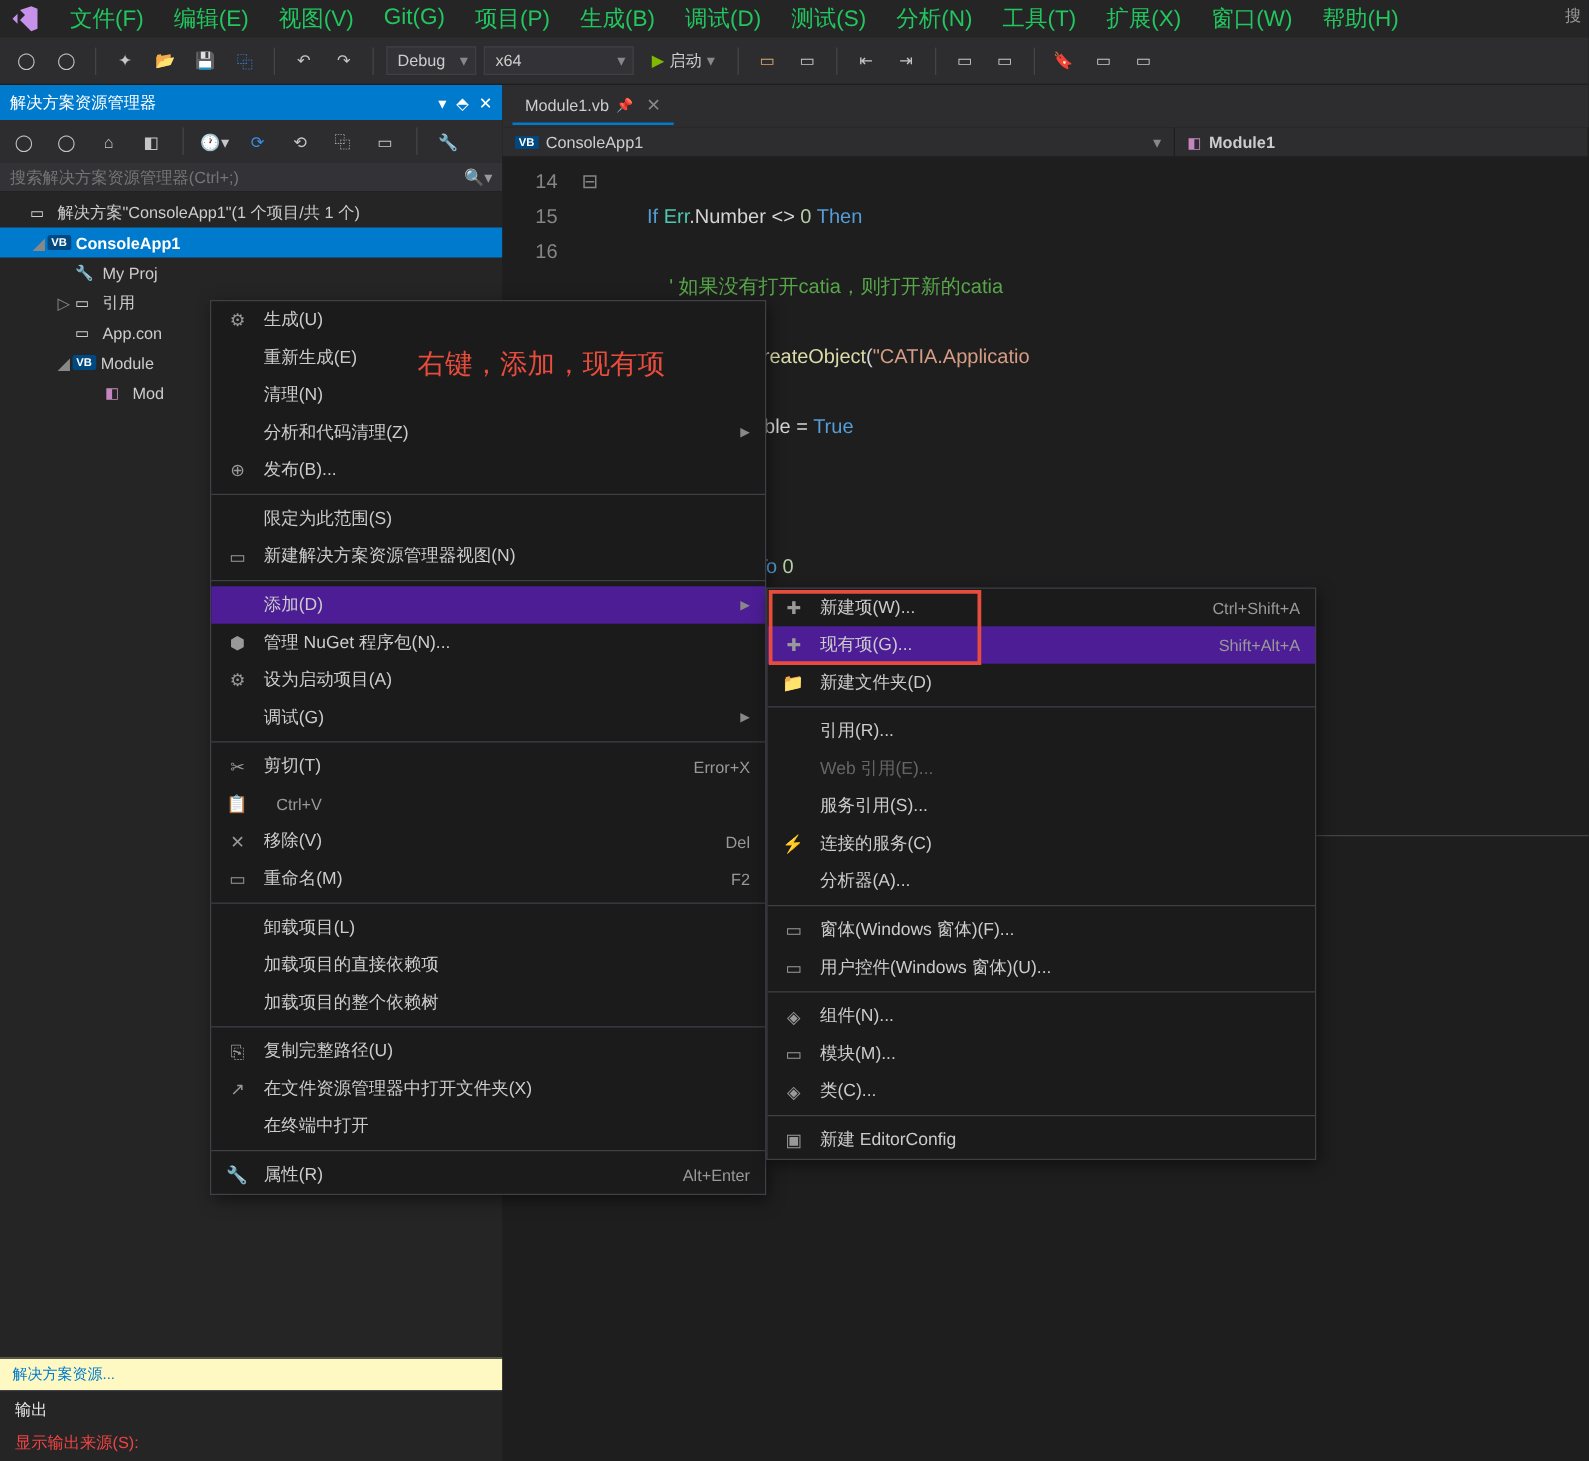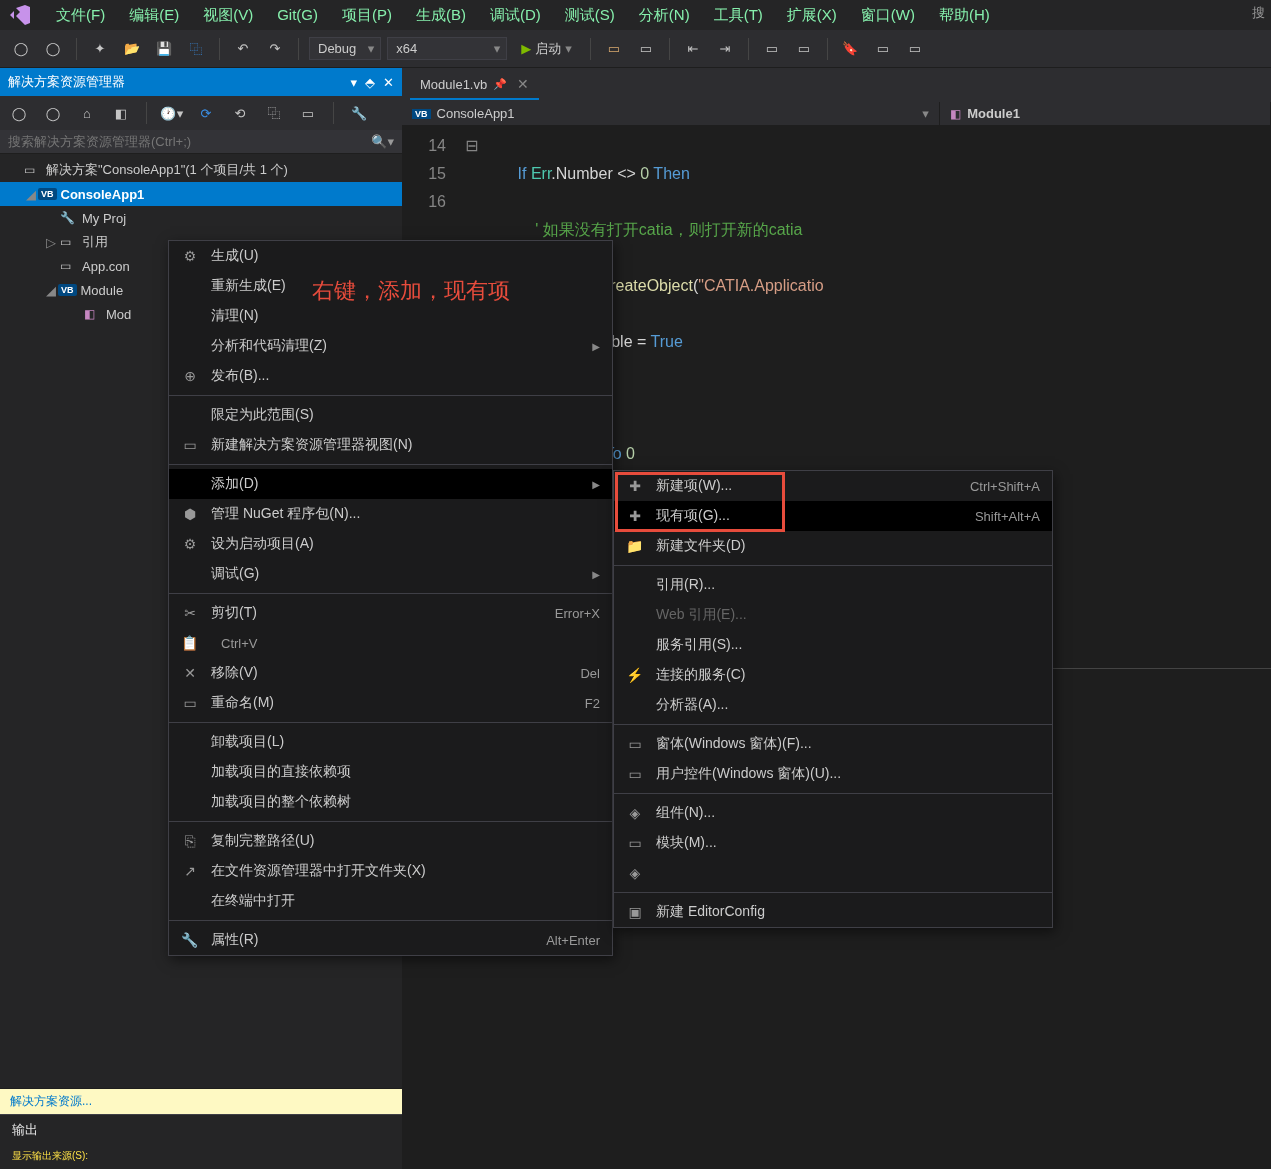--- a/index.html
+++ b/index.html
@@ -1,21 +1,21 @@
 <!DOCTYPE html>
 <html><head>
 <meta charset="utf-8">
 <style>
 *{margin:0;padding:0;box-sizing:border-box;font-family:"Microsoft YaHei",sans-serif}
 body{background:#252526;color:#d4d4d4;font-size:13px;width:1271px;height:1169px;overflow:hidden;position:relative}
 .menubar{background:#252526;height:30px;display:flex;align-items:center;padding:0 8px}
 .vs-logo{width:24px;height:24px;margin-right:20px}
 .vs-logo svg{width:24px;height:24px}
 .menu-items{display:flex;gap:16px}
-.menu-item{color:#86efac;font-size:15px;cursor:pointer;padding:2px 4px}
+.menu-item{color:#22c55e;font-size:18px;cursor:pointer;padding:2px 4px}
 .toolbar{background:#2d2d30;height:38px;display:flex;align-items:center;padding:0 8px;gap:6px;border-bottom:1px solid #1e1e1e}
 .tb-btn{width:26px;height:26px;display:flex;align-items:center;justify-content:center;color:#c5c5c5;cursor:pointer;border-radius:2px}
 .tb-sep{width:1px;height:22px;background:#454545;margin:0 4px}
 .tb-dropdown{background:#333337;border:1px solid #3f3f46;color:#ccc;padding:3px 24px 3px 8px;font-size:13px;position:relative;cursor:pointer}
 .tb-dropdown::after{content:"▾";position:absolute;right:6px;color:#888}
 .start-btn{display:flex;align-items:center;gap:4px;color:#ccc;padding:3px 8px;cursor:pointer}
 .start-btn .play{color:#7fba00}
 .main-area{display:flex;height:calc(100% - 68px)}
 .solution-panel{width:402px;background:#252526;display:flex;flex-direction:column}
 .panel-header{background:#007acc;color:#fff;padding:5px 8px;font-size:13px;display:flex;align-items:center;justify-content:space-between}
@@ -28,21 +28,21 @@
 .tree-item.selected{background:#007acc;color:#fff}
 .tree-item .expand{width:14px;text-align:center;color:#888}
 .tree-item .icon{width:18px;margin-left:2px;margin-right:4px;font-size:12px}
 .tree-indent-1{padding-left:24px}
 .tree-indent-2{padding-left:44px}
 .tree-indent-3{padding-left:68px}
 .vb-badge{background:#004880;color:#fff;font-size:9px;padding:1px 3px;border-radius:2px;margin-right:4px;font-weight:bold}
 .bottom-tabs{display:flex;background:#fef9c3;border-top:1px solid #1e1e1e}
 .bottom-tab{padding:4px 10px;color:#007acc;font-size:12px;cursor:pointer}
 .output-panel{border-top:1px solid #3f3f46;padding:6px 12px;background:#252526}
-.output-label{color:#fde047;font-size:10px}
+.output-label{color:#ef4444;font-size:13px}
 .editor-area{flex:1;display:flex;flex-direction:column;background:#1e1e1e}
 .editor-tabs{display:flex;background:#2d2d30;height:34px;align-items:center;padding-left:8px}
 .editor-tab{display:flex;align-items:center;gap:6px;padding:6px 10px;color:#ccc;cursor:pointer;font-size:13px;border-bottom:2px solid #007acc}
 .editor-tab .pin{color:#888;font-size:11px}
 .editor-tab .close{color:#888;font-size:14px;margin-left:4px}
 .editor-nav{display:flex;background:#2d2d30;border-bottom:1px solid #1e1e1e}
 .editor-nav-item{flex:1;padding:4px 10px;color:#ccc;font-size:13px;border-right:1px solid #1e1e1e;display:flex;align-items:center;gap:6px}
 .vb-badge-sm{background:#004880;color:#fff;font-size:9px;padding:0 3px;font-weight:bold}
 .mod-badge{color:#c586c0;font-size:12px}
 .code{flex:1;display:flex;background:#1e1e1e;font-family:Consolas,monospace;font-size:16px;padding-top:6px}
@@ -54,21 +54,21 @@
 .code-text div{height:28px}
 .kw{color:#569cd6}
 .fn{color:#dcdcaa}
 .cls{color:#4ec9b0}
 .str{color:#d69d85}
 .cmt{color:#57a64a}
 .num{color:#b5cea8}
 .context-menu{position:absolute;background:#1b1b1c;border:1px solid #3f3f46;box-shadow:2px 4px 12px rgba(0,0,0,0.5);z-index:100;min-width:300px}
 .ctx-item{display:flex;align-items:center;padding:6px 12px 6px 10px;color:#ccc;font-size:14px;cursor:pointer;height:30px}
 .ctx-item.disabled{color:#656565}
-.ctx-item.highlight{background:#000000}
+.ctx-item.highlight{background:#4c1d95}
 .ctx-icon{width:22px;text-align:center;color:#999;font-size:14px}
 .ctx-label{flex:1;margin-left:10px}
 .ctx-shortcut{color:#999;font-size:13px;margin-left:20px}
 .ctx-arrow{color:#888;font-size:10px}
 .ctx-sep{height:1px;background:#3f3f46;margin:4px 0}
 .annotation{position:absolute;color:#e74c3c;font-size:22px;font-weight:500;z-index:200;pointer-events:none}
 .red-box{position:absolute;border:3px solid #e74c3c;z-index:200;pointer-events:none}
 .search-corner{position:absolute;right:6px;top:4px;color:#999;font-size:13px}
 </style>
 </head>
@@ -406,22 +406,23 @@
     <div class="ctx-item">
       <span class="ctx-icon">◈</span>
       <span class="ctx-label">组件(N)...</span>
     </div>
     <div class="ctx-item">
       <span class="ctx-icon">▭</span>
       <span class="ctx-label">模块(M)...</span>
     </div>
     <div class="ctx-item">
       <span class="ctx-icon">◈</span>
+      <span class="ctx-label">类(C)...</span>
     </div>
     <div class="ctx-sep"></div>
     <div class="ctx-item">
       <span class="ctx-icon">▣</span>
       <span class="ctx-label">新建 EditorConfig</span>
     </div>
   </div>
 
-<div class="annotation" style="left:312px;top:276px">右键，添加，现有项</div>
+<div class="annotation" style="left:334px;top:276px">右键，添加，现有项</div>
 <div class="red-box" style="left:615px;top:472px;width:170px;height:60px"></div>
 
 </body></html>

